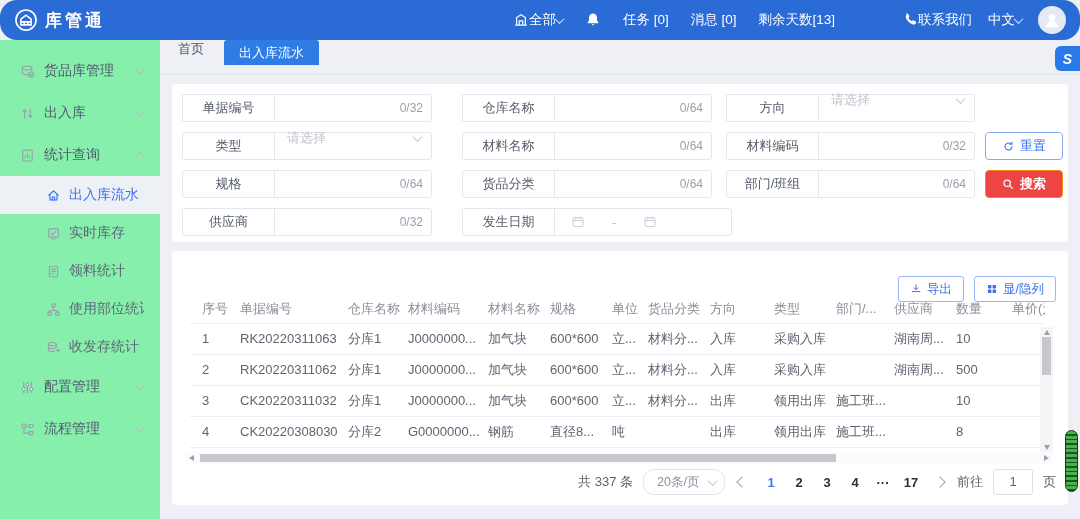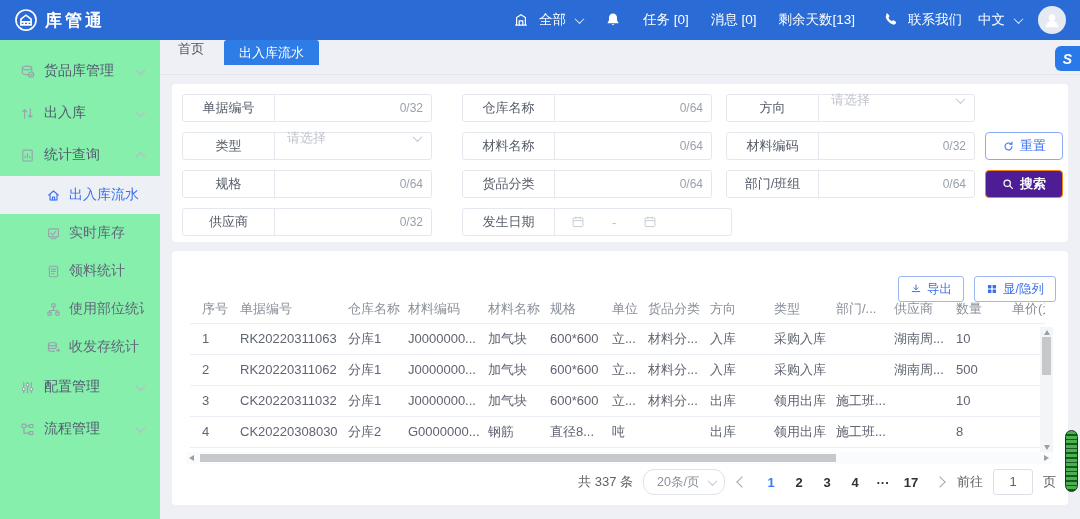--- a/index.html
+++ b/index.html
@@ -1,25 +1,25 @@
 <!DOCTYPE html>
 <html><head>
 <meta charset="utf-8">
 <style>
   * { box-sizing: border-box; margin: 0; padding: 0; }
   html,body { width:1080px; height:519px; overflow:hidden; }
   body { font-family:"Liberation Sans","DejaVu Sans",sans-serif; background:#eef0f5; font-size:13px; color:#606266; }
 
   
-  .topbar { height:40px; background:#2a6bd6; display:flex; align-items:center; padding:0 14px; color:#fff; }
+  .topbar { height:40px; background:#2a6bd6; display:flex; align-items:center; padding:0 14px; color:#fff;border-radius:17px; }
   .brand { display:flex; align-items:center; gap:7px; }
   .brand-text { font-size:17px; font-weight:bold; letter-spacing:3px; }
   .tb-center { display:flex; align-items:center; gap:22px; margin-left:408px; font-size:13.5px; }
   .tb-right { margin-left:auto; display:flex; align-items:center; gap:16px; font-size:13.5px; }
-  .tb-item { display:flex; align-items:center; gap:10px; cursor:pointer; white-space:nowrap; }
+  .tb-item { display:flex; align-items:center; gap:0; cursor:pointer; white-space:nowrap; }
   .tsvg { width:16px; height:16px; display:block; }
   .avatar { width:28px; height:28px; border-radius:50%; background:#e4e9f2; display:flex; align-items:center; justify-content:center; overflow:hidden; }
   .avatar svg { width:20px; height:20px; }
   .chev { display:inline-block; width:7px; height:7px; border-right:1.4px solid #b4bac6; border-bottom:1.4px solid #b4bac6; }
   .chev.down { transform:rotate(45deg) translate(-1px,-1px); }
   .chev.up { transform:rotate(-135deg) translate(-1px,-1px); }
   .chev.left { transform:rotate(135deg); }
   .chev.right { transform:rotate(-45deg); }
   .topbar .chev { border-color:#d8e4fb; }
 
@@ -57,21 +57,21 @@
   .counter { font-size:12px; color:#9aa0ab; }
   .finput.select { justify-content:space-between; padding:0 10px 16px 12px; cursor:pointer; }
   .ph { color:#c0c4cc; font-size:13px; }
   .sel { border-color:#c0c4cc; }
   .finput.datef { padding-left:16px; gap:27px; cursor:pointer; }
   .calsvg { width:14px; height:14px; fill:none; stroke:#c5cad3; stroke-width:1.1; }
   .dash { color:#b9bec7; }
   .btn { height:28px; width:78px; border-radius:4px; display:flex; align-items:center; justify-content:center; gap:5px; font-size:13px; cursor:pointer; flex:none; }
   .btn svg { width:13px; height:13px; }
   .btn-reset { background:#fff; border:1px solid #88a9f3; color:#3a6ff0; }
-  .btn-search { background:#4c1d95; border:1px solid #f7820d; color:#fff; font-weight:bold; }
+  .btn-search { background:#ef4444; border:1px solid #f7820d; color:#fff; font-weight:bold; }
 
   
   .table-card { margin-top:9px; height:254px; position:relative; }
   .toolbar { position:absolute; top:9px; right:12px; display:flex; gap:10px;margin-top:16px; }
   .btn-sm { height:26px; padding:0 11px; border:1px solid #9cb7f2; color:#3a6ff0; background:#fff; border-radius:3px; font-size:12.5px; display:flex; align-items:center; gap:5px; cursor:pointer; }
   .btn-sm svg { width:12px; height:12px; }
   .tablewrap { position:absolute; left:18px; top:44px; width:861px; overflow:hidden; }
   table { border-collapse:collapse; table-layout:fixed; width:855px; }
   th { height:28px; font-size:13px; font-weight:normal; color:#8a8f99; text-align:left; padding:0 5px; border-bottom:1px solid #ebeef5; white-space:nowrap; overflow:hidden; }
   td { height:31px; font-size:13px; color:#5f6470; text-align:left; padding:0 5px; border-bottom:1px solid #ebeef5; white-space:nowrap; overflow:hidden; }

